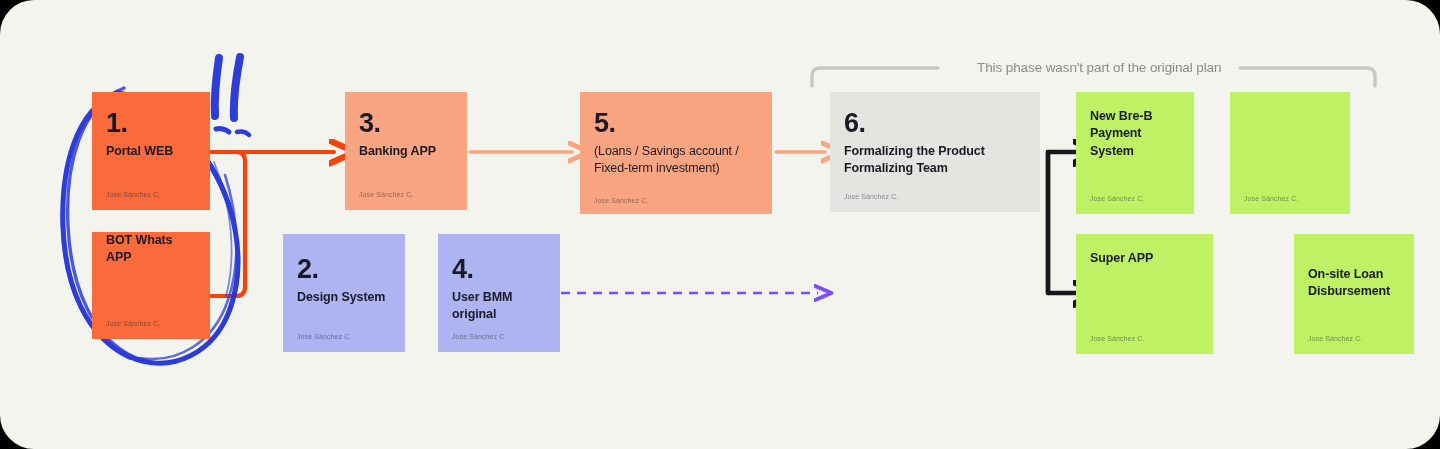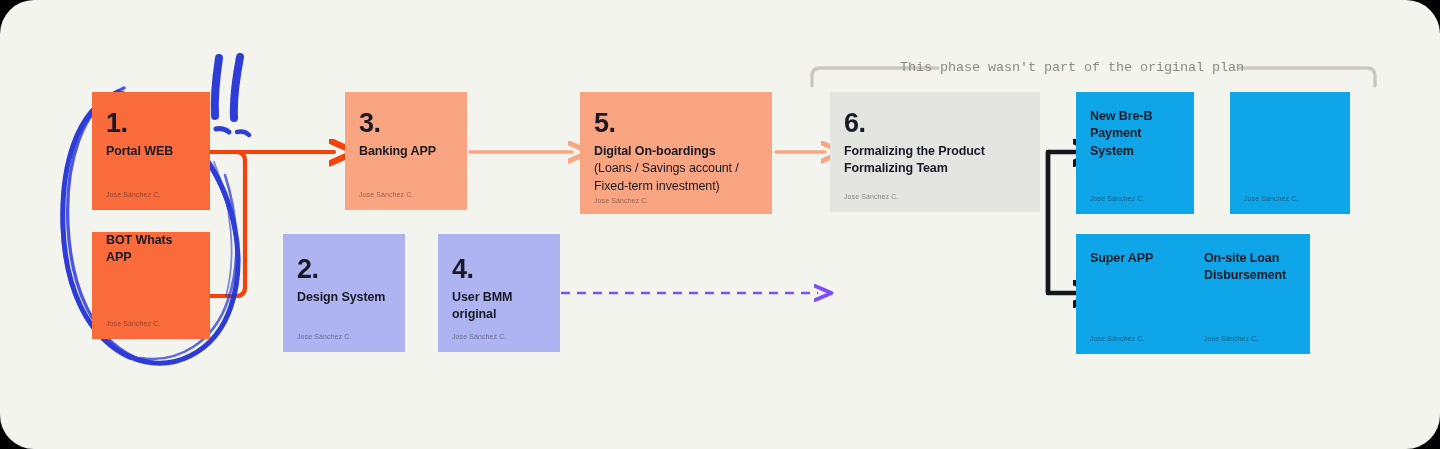--- a/index.html
+++ b/index.html
@@ -51,21 +51,21 @@
     position: absolute;
     left: 14px;
     font-size: 7px;
     letter-spacing: 0.1px;
     color: rgba(26,26,38,0.48);
   }
   .c-orange { background: #FA6B3C; }
   .c-peach  { background: #F9A581; }
   .c-purple { background: #AEB4F2; }
   .c-grey   { background: #E4E4E1; }
-  .c-grey2  { background: #0ea5e9; }
+  .c-grey2  { background: #bef264; }
 
   .bracket-label {
     position: absolute;
     font-size: 13.5px;
     color: #8C8C84;
     letter-spacing: -0.1px;
     white-space: nowrap;
   }
   svg.layer {
     position: absolute;
@@ -131,21 +131,21 @@
       <path d="M225,175 C238,215 241,262 228,300 C214,342 178,364 140,358" stroke-width="2.6" opacity="0.75"></path>
       <path d="M214,162 C231,203 237,255 226,296" stroke-width="1.8" opacity="0.6"></path>
 
       <path d="M219,58 C216,78 214,98 215,116" stroke-width="8"></path>
       <path d="M240,57 C236,78 233,99 234,118" stroke-width="8"></path>
       <path d="M216,129 C220,128 226,129 229,132" stroke-width="5"></path>
       <path d="M237,132 C241,131 246,132 249,135" stroke-width="4.5"></path>
     </g>
   </svg>
 
-  <div class="bracket-label" style="left:900px; top:60px;font-family:Liberation Mono, monospace;">This phase wasn't part of the original plan</div>
+  <div class="bracket-label" style="left:977px; top:60px;">This phase wasn't part of the original plan</div>
 
   <div class="card c-orange" style="left:92px; top:92px; width:118px; height:118px; z-index:5;">
     <div class="num">1.</div>
     <div class="title">Portal WEB</div>
     <div class="author" style="bottom:12px;">Jose Sánchez C.</div>
   </div>
 
   <div class="card c-orange" style="left:92px; top:232px; width:118px; height:107px; z-index:5; padding-top:0;">
     <div class="title">BOT Whats APP</div>
     <div class="author" style="bottom:12px;">Jose Sánchez C.</div>
@@ -164,21 +164,20 @@
   </div>
 
   <div class="card c-purple" style="left:438px; top:234px; width:122px; height:118px; z-index:5; padding-top:22px;">
     <div class="num">4.</div>
     <div class="title">User BMM original</div>
     <div class="author" style="bottom:12px;">Jose Sánchez C.</div>
   </div>
 
   <div class="card c-peach" style="left:580px; top:92px; width:192px; height:122px; z-index:5;">
     <div class="num">5.</div>
-    <div class="title">Digital On-boardings</div>
     <div class="subtitle">(Loans / Savings account / Fixed-term investment)</div>
     <div class="author" style="bottom:10px;">Jose Sánchez C.</div>
   </div>
 
   <div class="card c-grey" style="left:830px; top:92px; width:210px; height:120px; z-index:5;">
     <div class="num">6.</div>
     <div class="title">Formalizing the Product Formalizing Team</div>
     <div class="author" style="bottom:12px;">Jose Sánchez C.</div>
   </div>
 
@@ -189,18 +188,18 @@
 
   <div class="card c-grey2" style="left:1230px; top:92px; width:120px; height:122px; z-index:5; padding-top:16px;">
     <div class="author" style="bottom:12px;">Jose Sánchez C.</div>
   </div>
 
   <div class="card c-grey2" style="left:1076px; top:234px; width:137px; height:120px; z-index:5; padding-top:16px;">
     <div class="title">Super APP</div>
     <div class="author" style="bottom:12px;">Jose Sánchez C.</div>
   </div>
 
-  <div class="card c-grey2" style="left:1190px; top:234px; width:120px; height:120px; z-index:5; padding-top:16px;">
+  <div class="card c-grey2" style="left:1294px; top:234px; width:120px; height:120px; z-index:5; padding-top:32px;">
     <div class="title">On-site Loan Disbursement</div>
     <div class="author" style="bottom:12px;">Jose Sánchez C.</div>
   </div>
 
 </div>
 
 </body></html>

